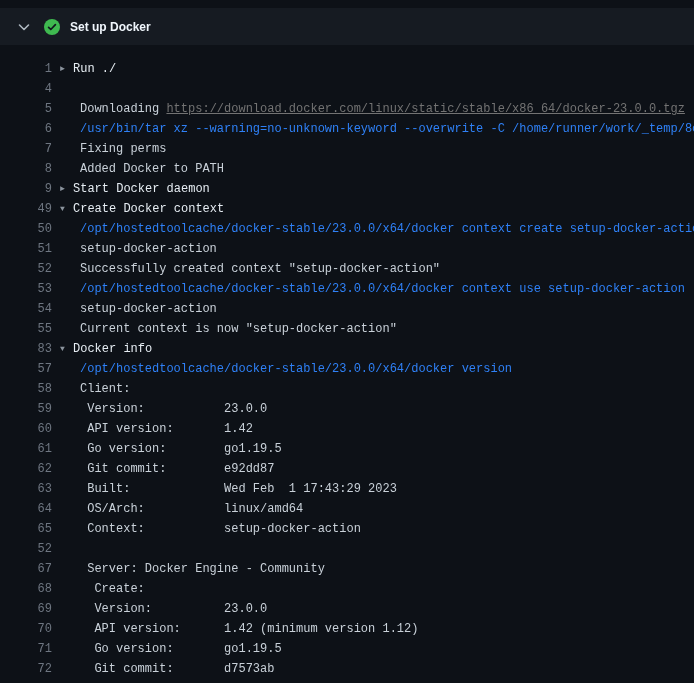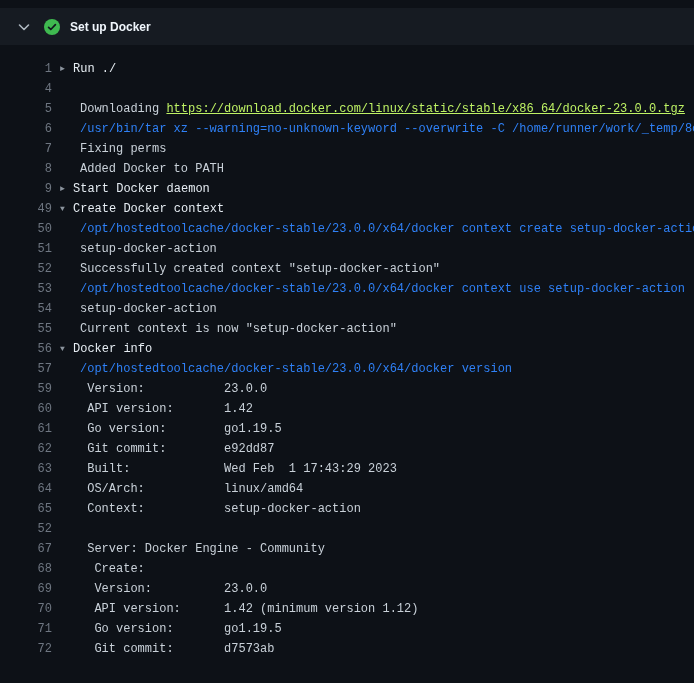--- a/index.html
+++ b/index.html
@@ -88,21 +88,21 @@
     vertical-align: 1px;
     cursor: pointer;
   }
   .gtitle {
     color: #e6edf3;
   }
   .content.cmd {
     color: #2f81f7;
   }
   .loglink {
-    color: #bef264;
+    color: #737373;
     text-decoration: underline;
     cursor: pointer;
   }
 </style>
 </head>
 <body>
 
 <div class="wrap">
 
   <div class="step-header">
@@ -128,22 +128,23 @@
       <div class="row child"><span class="num">7</span><span class="content">Fixing perms</span></div>
       <div class="row child"><span class="num">8</span><span class="content">Added Docker to PATH</span></div>
       <div class="row group"><span class="num">9</span><span class="content"><span class="arrow">►</span><span class="gtitle">Start Docker daemon</span></span></div>
       <div class="row group"><span class="num">49</span><span class="content"><span class="arrow">▼</span><span class="gtitle">Create Docker context</span></span></div>
       <div class="row child"><span class="num">50</span><span class="content cmd">/opt/hostedtoolcache/docker-stable/23.0.0/x64/docker context create setup-docker-action</span></div>
       <div class="row child"><span class="num">51</span><span class="content">setup-docker-action</span></div>
       <div class="row child"><span class="num">52</span><span class="content">Successfully created context "setup-docker-action"</span></div>
       <div class="row child"><span class="num">53</span><span class="content cmd">/opt/hostedtoolcache/docker-stable/23.0.0/x64/docker context use setup-docker-action</span></div>
       <div class="row child"><span class="num">54</span><span class="content">setup-docker-action</span></div>
       <div class="row child"><span class="num">55</span><span class="content">Current context is now "setup-docker-action"</span></div>
-      <div class="row group"><span class="num">56</span><span class="content"><span class="arrow">▼</span><span class="gtitle">Docker info</span></span></div>
+      <div class="row group"><span class="num">83</span><span class="content"><span class="arrow">▼</span><span class="gtitle">Docker info</span></span></div>
       <div class="row child"><span class="num">57</span><span class="content cmd">/opt/hostedtoolcache/docker-stable/23.0.0/x64/docker version</span></div>
+      <div class="row child"><span class="num">58</span><span class="content">Client:</span></div>
       <div class="row child"><span class="num">59</span><span class="content"> Version:           23.0.0</span></div>
       <div class="row child"><span class="num">60</span><span class="content"> API version:       1.42</span></div>
       <div class="row child"><span class="num">61</span><span class="content"> Go version:        go1.19.5</span></div>
       <div class="row child"><span class="num">62</span><span class="content"> Git commit:        e92dd87</span></div>
       <div class="row child"><span class="num">63</span><span class="content"> Built:             Wed Feb  1 17:43:29 2023</span></div>
       <div class="row child"><span class="num">64</span><span class="content"> OS/Arch:           linux/amd64</span></div>
       <div class="row child"><span class="num">65</span><span class="content"> Context:           setup-docker-action</span></div>
       <div class="row child"><span class="num">52</span><span class="content"></span></div>
       <div class="row child"><span class="num">67</span><span class="content"> Server: Docker Engine - Community</span></div>
       <div class="row child"><span class="num">68</span><span class="content">  Create:</span></div>

